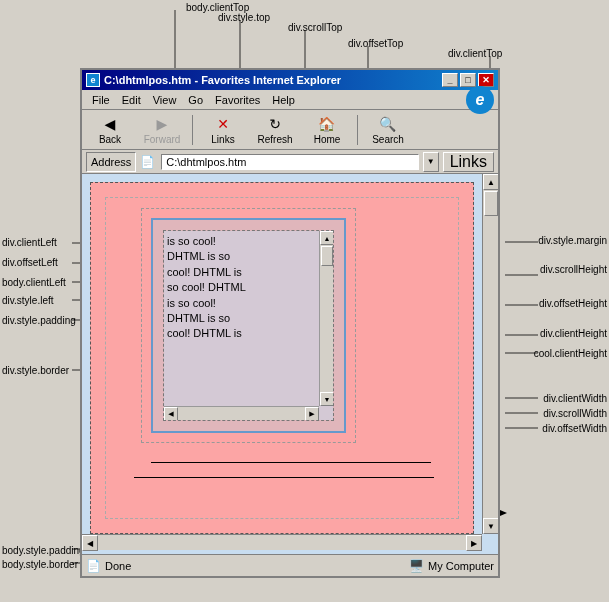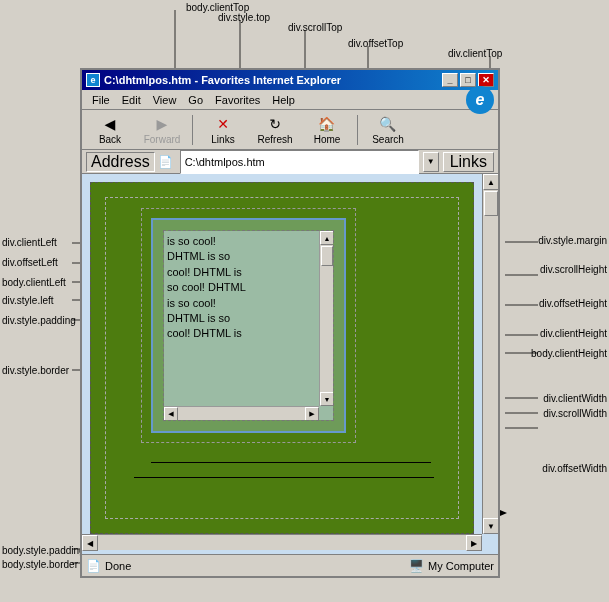--- a/index.html
+++ b/index.html
@@ -143,33 +143,33 @@
       height: 24px;
       display: flex;
       align-items: center;
       padding: 2px 4px;
       background: #d4d0c8;
       border-bottom: 1px solid #808080;
       gap: 4px;
     }
 
     .address-label {
-      font-size: 16px;
+      font-size: 11px;
       background: #d4d0c8;
       border: 1px solid;
       border-color: #808080 #fff #fff #808080;
       padding: 1px 4px;
       height: 20px;
       display: flex;
       align-items: center;
     }
 
     .address-input {
       flex: 1;
-      height: 24px;
+      height: 16px;
       background: white;
       border: 1px solid;
       border-color: #808080 #fff #fff #808080;
       font-size: 11px;
       padding: 0 4px;
       display: flex;
       align-items: center;
     }
 
     .address-dropdown {
@@ -279,24 +279,24 @@
 <div class="annotation" style="top:295px; left:2px;">div.style.left</div>
 <div class="annotation" style="top:315px; left:2px;">div.style.padding</div>
 <div class="annotation" style="top:365px; left:2px;">div.style.border</div>
 <div class="annotation" style="top:545px; left:2px;">body.style.padding</div>
 <div class="annotation" style="top:559px; left:2px;">body.style.border</div>
 
 <div class="annotation" style="top:235px; right:2px;">div.style.margin</div>
 <div class="annotation" style="top:264px; right:2px;">div.scrollHeight</div>
 <div class="annotation" style="top:298px; right:2px;">div.offsetHeight</div>
 <div class="annotation" style="top:328px; right:2px;">div.clientHeight</div>
-<div class="annotation" style="top:348px; right:2px;">body.clientHeight</div>
+<div class="annotation" style="top:348px; right:2px;">cool.clientHeight</div>
 <div class="annotation" style="top:393px; right:2px;">div.clientWidth</div>
 <div class="annotation" style="top:408px; right:2px;">div.scrollWidth</div>
-<div class="annotation" style="top:423px; right:2px;margin-top:40px;">div.offsetWidth</div>
+<div class="annotation" style="top:423px; right:2px;">div.offsetWidth</div>
 
 <div class="annotation" style="top:488px; left:195px;">body.clientWidth</div>
 <div class="annotation" style="top:507px; left:180px;">body.offsetWidth</div>
 
 <svg class="annotation-svg" xmlns="http://www.w3.org/2000/svg">
 
   <line x1="175" y1="10" x2="175" y2="68" stroke="#000" stroke-width="0.8"></line>
   <line x1="240" y1="20" x2="240" y2="68" stroke="#000" stroke-width="0.8"></line>
   <line x1="305" y1="30" x2="305" y2="68" stroke="#000" stroke-width="0.8"></line>
   <line x1="368" y1="46" x2="368" y2="68" stroke="#000" stroke-width="0.8"></line>
@@ -385,21 +385,21 @@
     <span style="font-size:12px;margin-right:2px;">📄</span>
     <div class="address-input">
       <span>C:\dhtmlpos.htm</span>
     </div>
     <div class="address-dropdown">▼</div>
     <div class="links-btn">Links</div>
   </div>
 
   <div class="content-area" style="position:relative; height:calc(100% - 108px); background:#c8ddf0; overflow:hidden;">
 
-    <div style="position:absolute; top:8px; left:8px; right:24px; bottom:38px; border:1px dashed #555; background:#4d7c0f;">
+    <div style="position:absolute; top:8px; left:8px; right:24px; bottom:38px; border:1px dashed #555; background:#fca5a5;">
 
       <div style="position:absolute; top:14px; left:14px; right:14px; bottom:14px; border:1px dashed #aaa;">
 
         <div style="position:absolute; top:20px; left:45px; width:195px; height:215px; border:2px solid #6699cc; background:rgba(173,216,230,0.35);">
 
           <div style="position:absolute; top:-12px; left:-12px; right:-12px; bottom:-12px; border:1px dashed #999;"></div>
 
           <div style="position:absolute; top:10px; left:10px; right:10px; bottom:10px; border:1px dashed #777;">
 
             <div style="position:absolute; top:0; left:0; right:0; bottom:0; overflow:hidden; background:rgba(200,220,240,0.5);">

